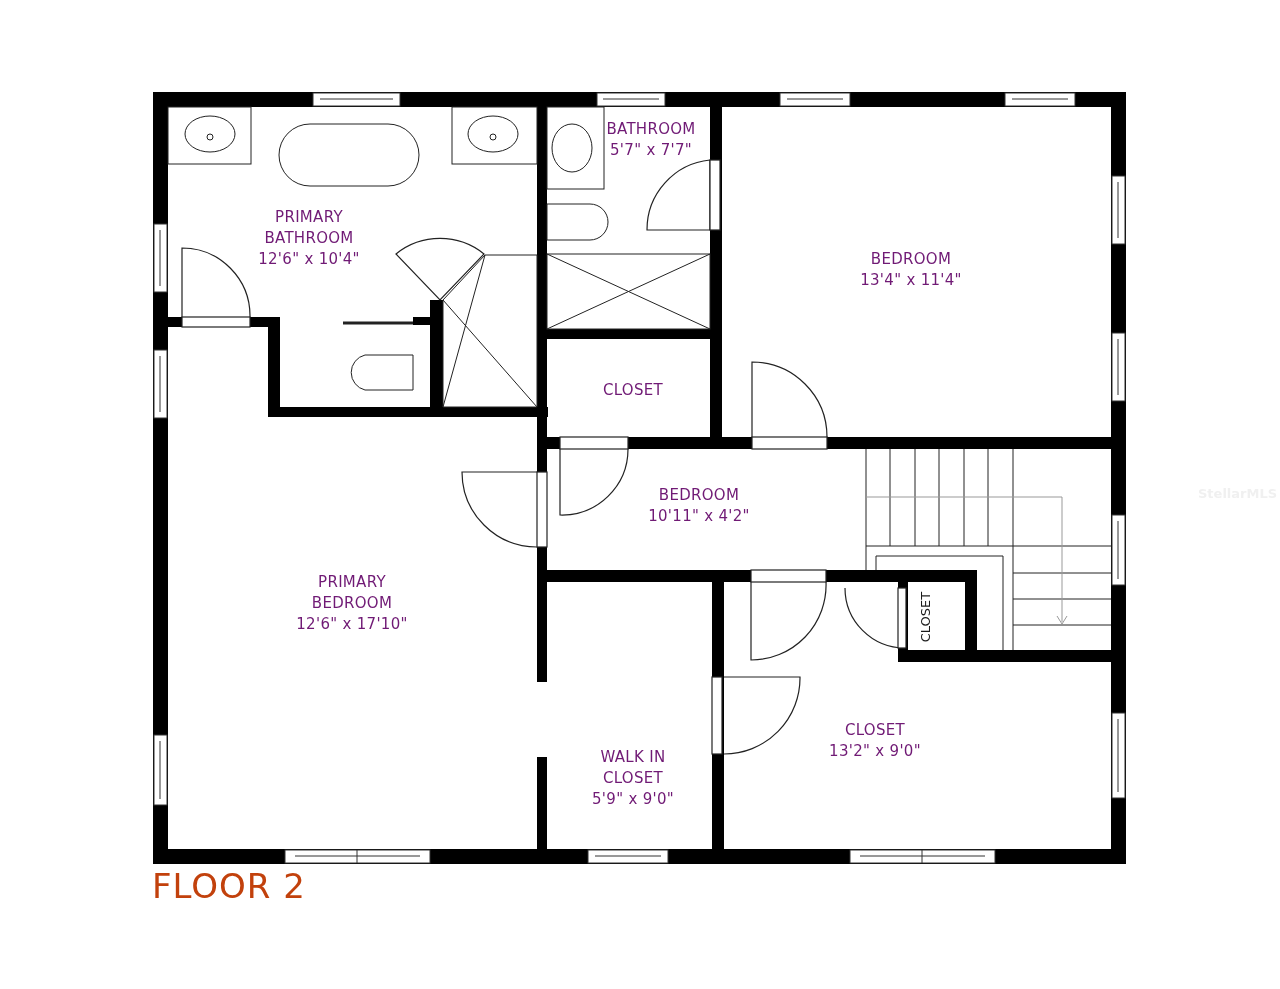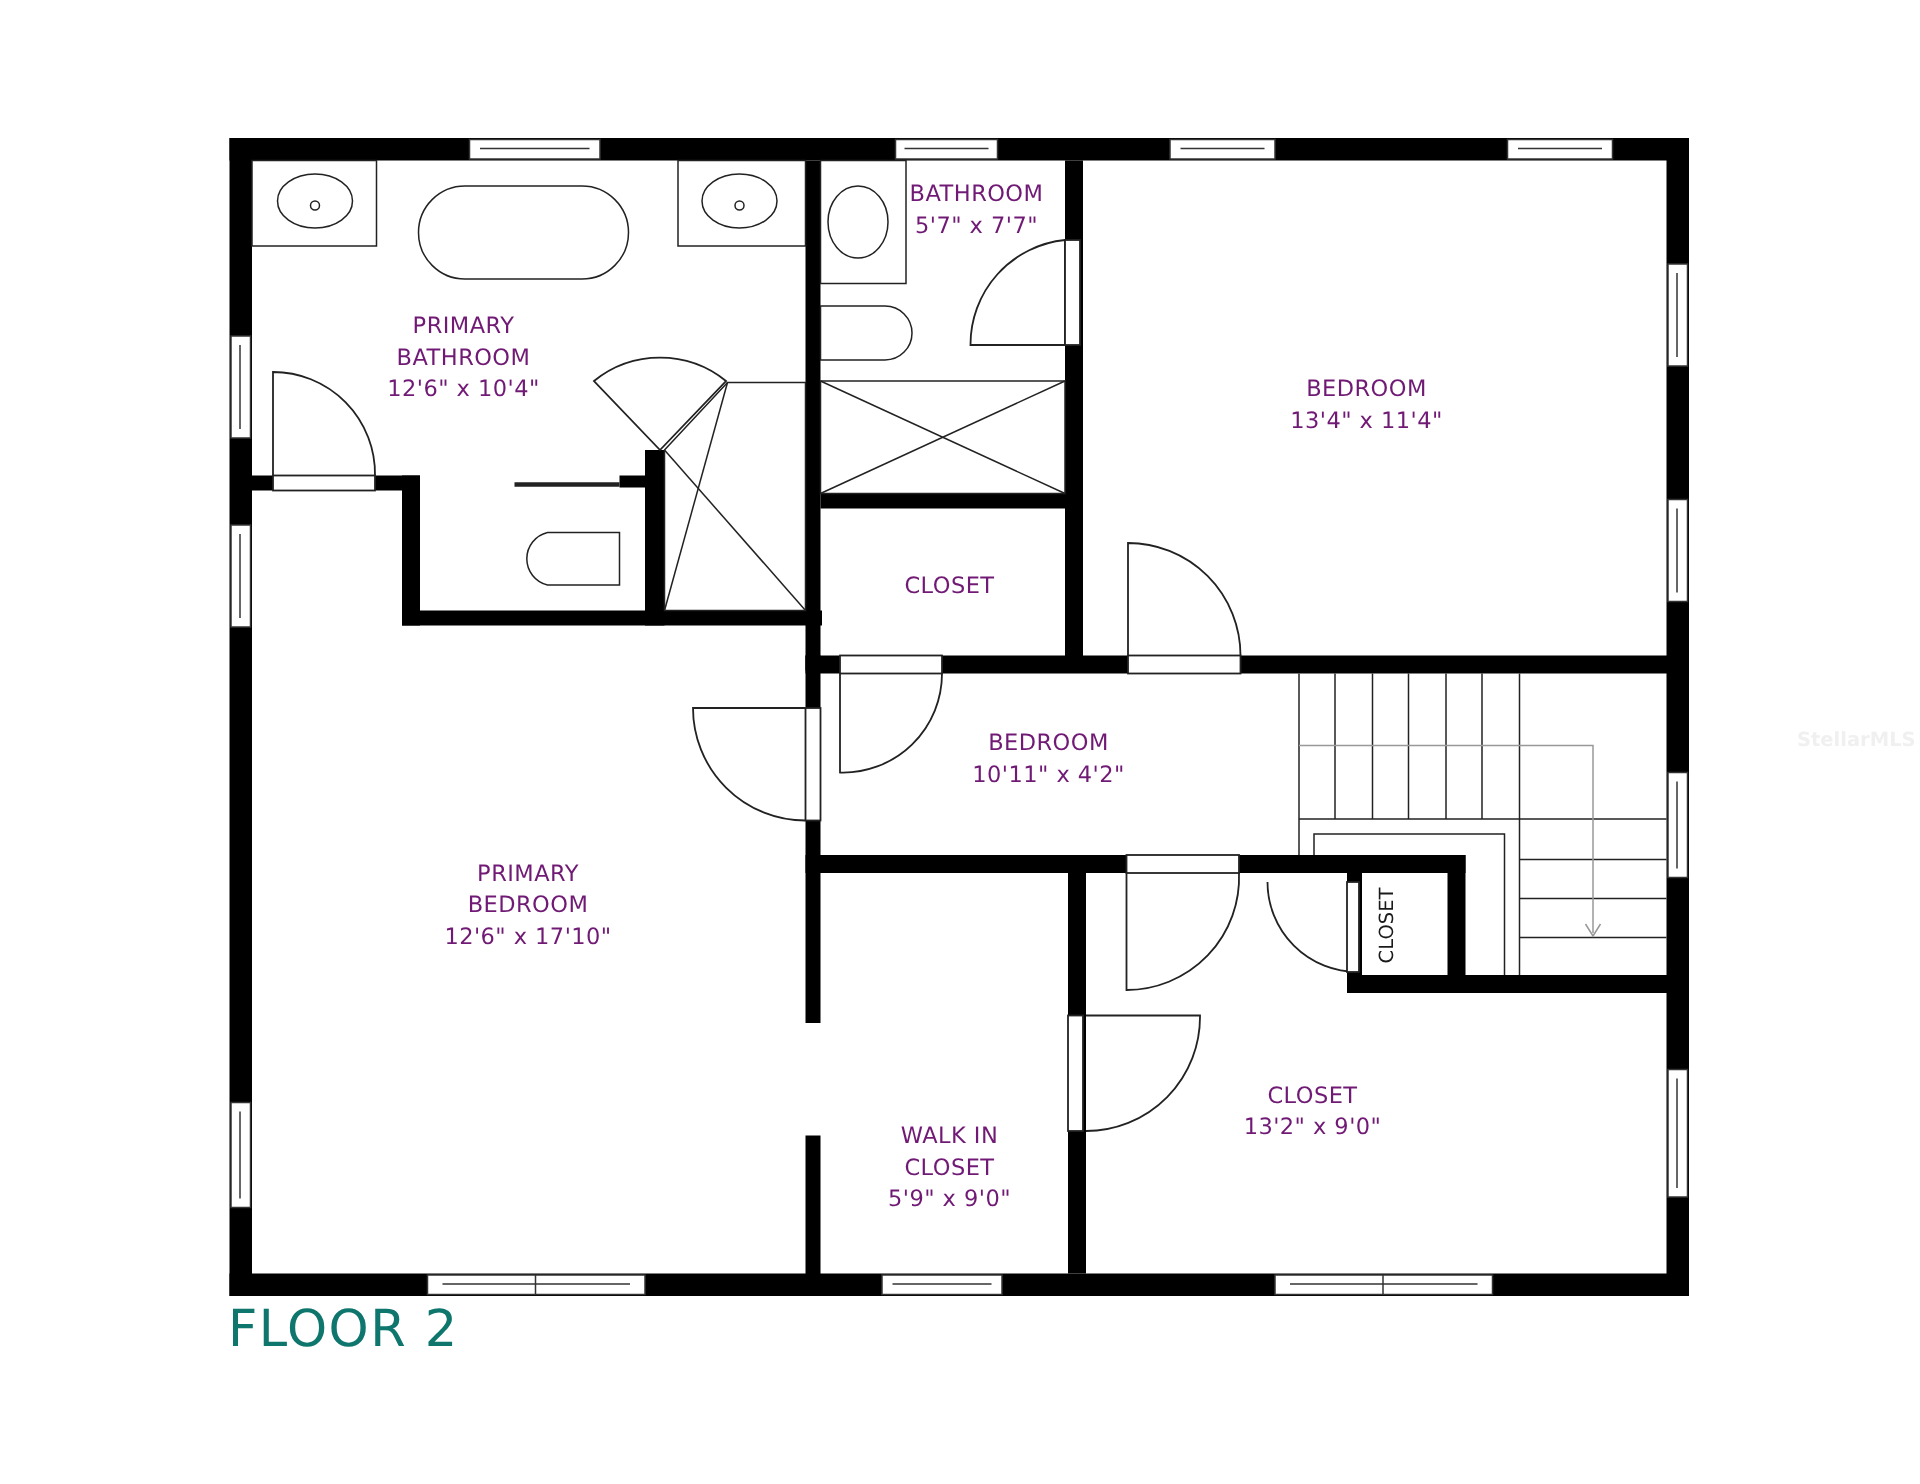--- a/index.html
+++ b/index.html
@@ -1,20 +1,20 @@
 <!DOCTYPE html>
 <html><head>
 <meta charset="utf-8">
 <style>
   html, body { margin:0; padding:0; background:#ffffff; }
   body { width:1280px; height:989px; position:relative; overflow:hidden; font-family:"DejaVu Sans", sans-serif; }
   #plan { position:absolute; left:0; top:0; }
   .label { position:absolute; text-align:center; color:#701a75; font-size:15px; line-height:21px; letter-spacing:0.3px; transform:translateX(-50%); white-space:nowrap; }
   .label span { display:block; }
-  .floor-title { position:absolute; left:152px; top:866px; font-size:34px; color:#0f766e; letter-spacing:1px; font-family:"DejaVu Sans", sans-serif; }
+  .floor-title { position:absolute; left:152px; top:866px; font-size:34px; color:#c2410c; letter-spacing:1px; font-family:"DejaVu Sans", sans-serif; }
   .watermark { position:absolute; left:1198px; top:486px; font-size:13px; font-weight:bold; color:#f0f0f0; font-family:"DejaVu Sans", sans-serif; }
   .closet-v { position:absolute; left:925px; top:617px; font-size:13px; color:#1a1a1a; transform:translate(-50%,-50%) rotate(-90deg); white-space:nowrap; }
 </style>
 </head>
 <body>
 
 <svg id="plan" width="1280" height="989" viewBox="0 0 1280 989">
   <g fill="#000">
 
     <rect x="153" y="92" width="973" height="15"></rect>

